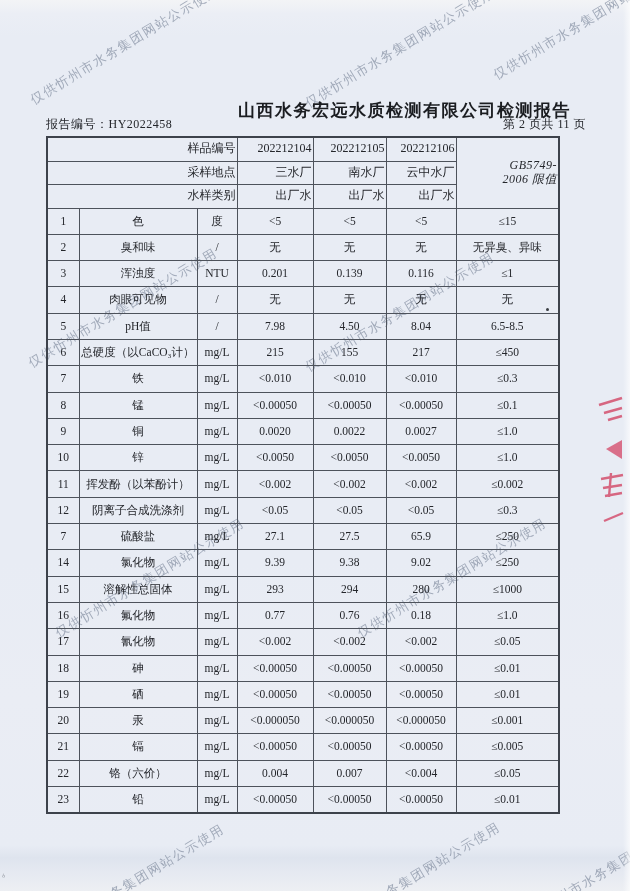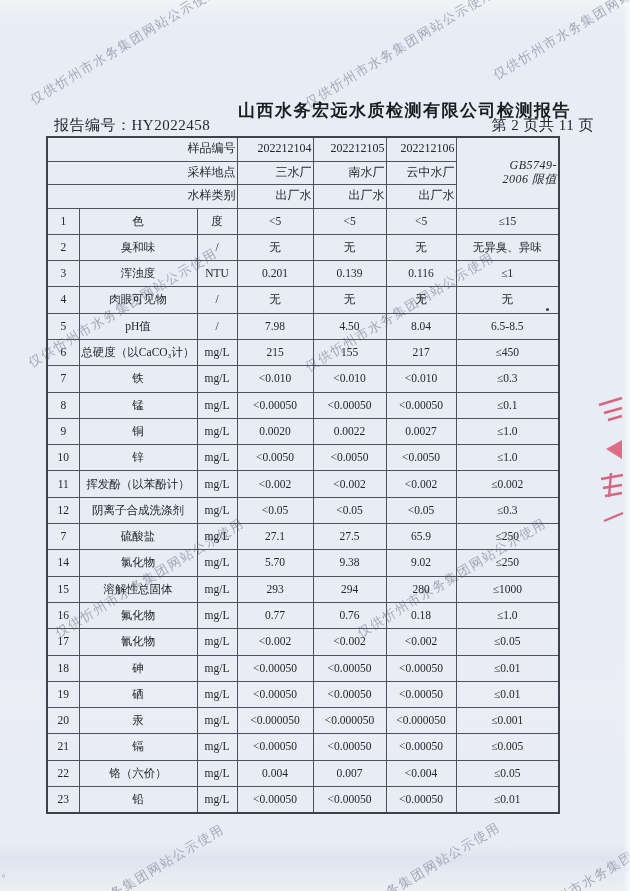--- a/index.html
+++ b/index.html
@@ -33,21 +33,21 @@
   }
   .title {
     position:absolute; top:86px; left:46px; width:512px;
     margin:13px; text-align:right;
     font-size:17px; font-weight:bold; letter-spacing:1.5px;
     color:#1b1d21;
   }
   .meta-row {
     position:absolute; top:116px; left:46px; width:540px;
     display:flex; justify-content:space-between;
-    font-size:15px; letter-spacing:.5px;margin-left:8px;
+    font-size:12px; letter-spacing:.5px;
   }
   table.report {
     position:absolute; top:136px; left:46px;
     width:512px; table-layout:fixed; border-collapse:collapse;
     border:2px solid #3d424b;
   }
   table.report td {
     border:1px solid #4d525b;
     font-size:11.5px; line-height:1.15;
     text-align:center; vertical-align:middle;
@@ -238,21 +238,21 @@
           <td>mg/L</td>
           <td>27.1</td>
           <td>27.5</td>
           <td>65.9</td>
           <td>≤250</td>
         </tr>
         <tr class="body-row">
           <td>14</td>
           <td class="name-cell">氯化物</td>
           <td>mg/L</td>
-          <td>5.70</td>
+          <td>9.39</td>
           <td>9.38</td>
           <td>9.02</td>
           <td>≤250</td>
         </tr>
         <tr class="body-row">
           <td>15</td>
           <td class="name-cell">溶解性总固体</td>
           <td>mg/L</td>
           <td>293</td>
           <td>294</td>

